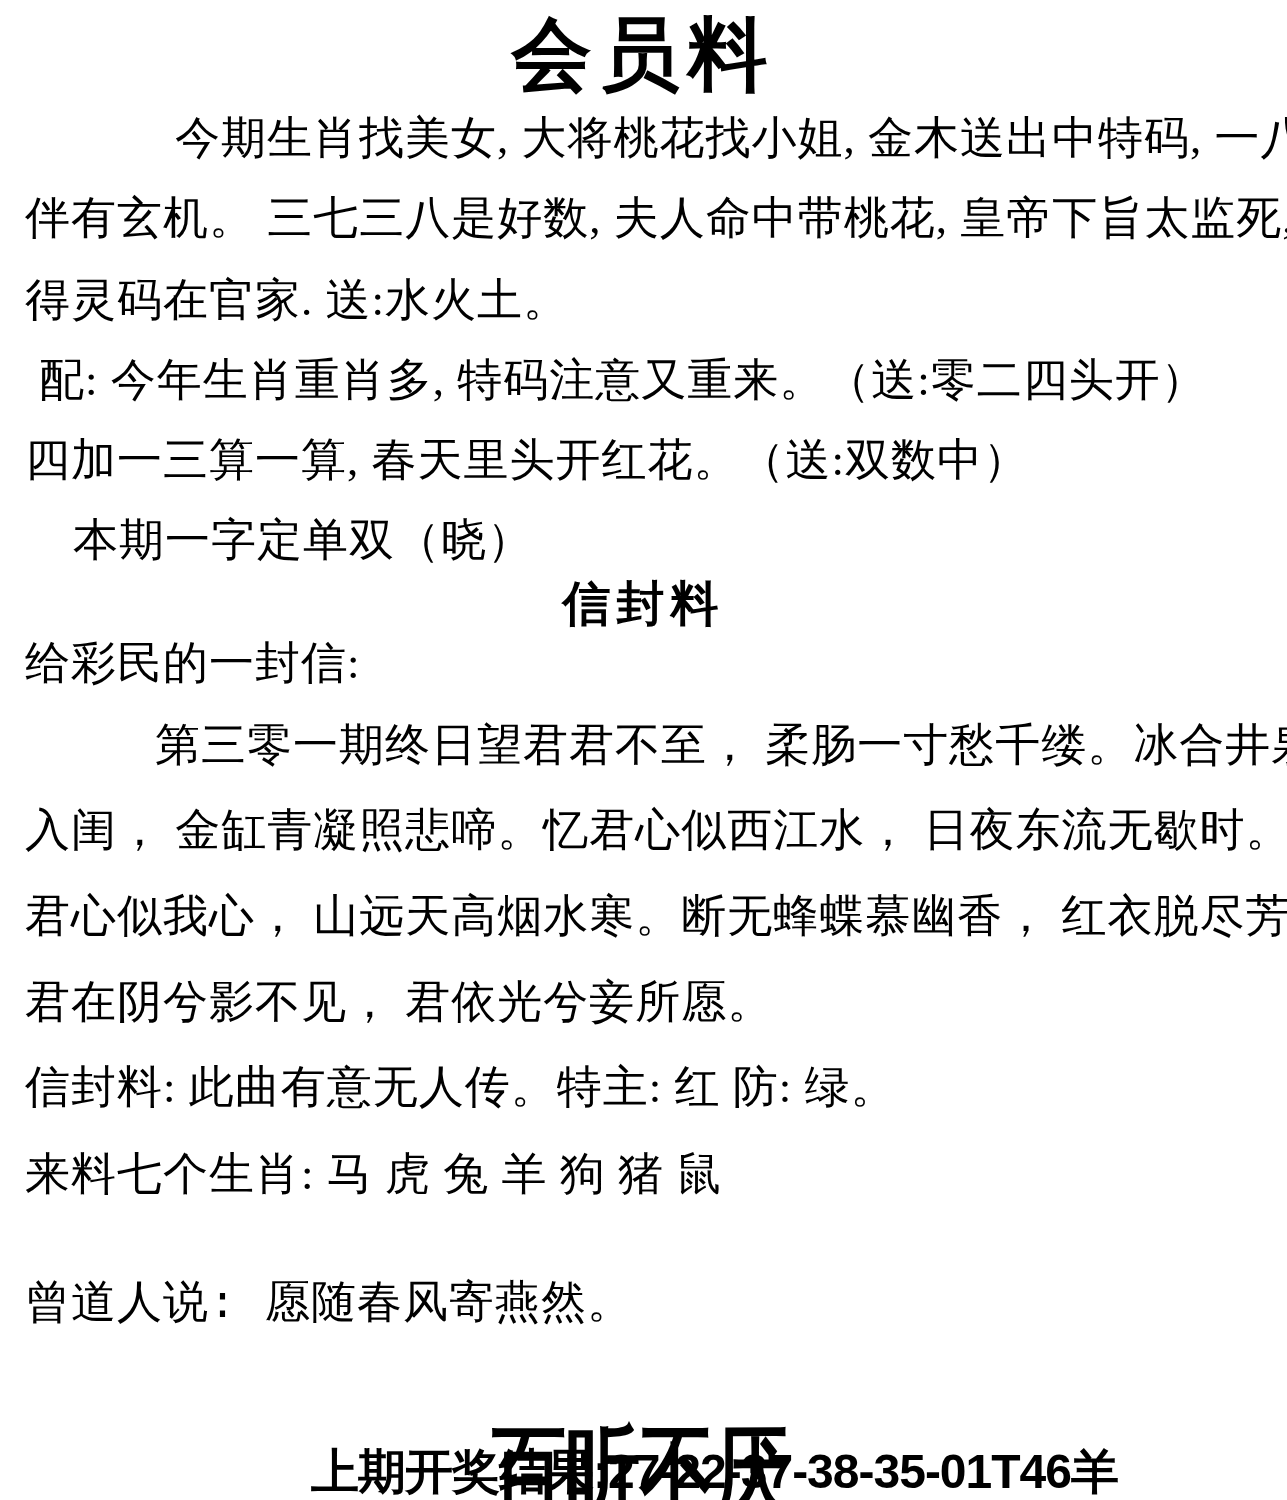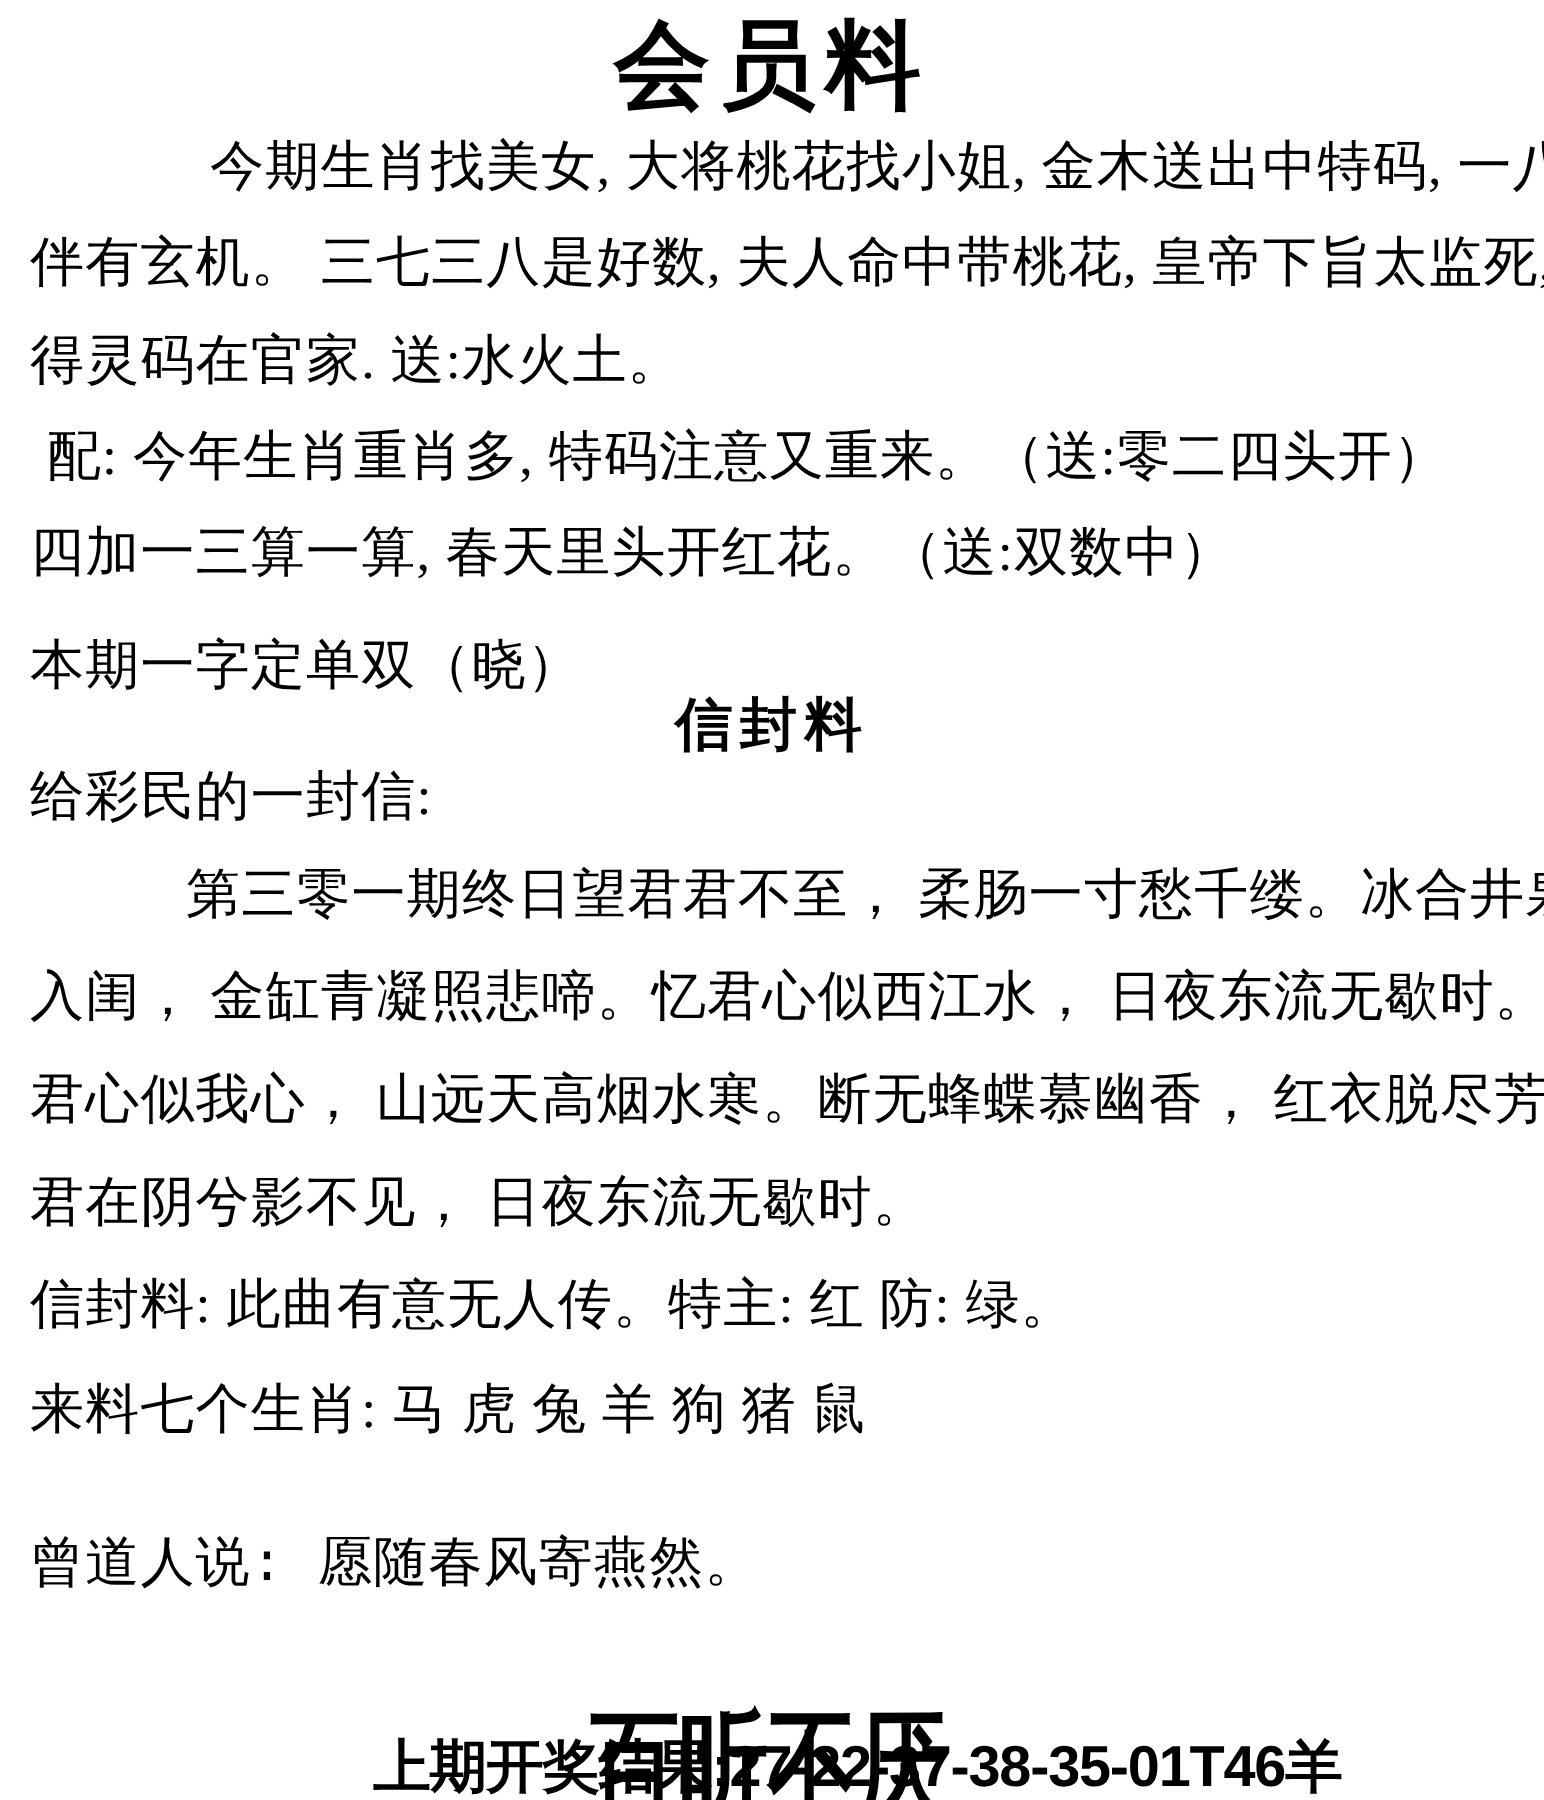--- a/index.html
+++ b/index.html
@@ -47,21 +47,21 @@
     letter-spacing: 1px;
   }
   .indent-large { text-indent: 150px; }
   .indent-mid   { text-indent: 130px; }
 
   .m-l1 { top: 108px; }
   .m-l2 { top: 188px; }
   .m-l3 { top: 270px; }
   .m-l4 { top: 350px; margin-left: 14px; }
   .m-l5 { top: 430px; }
-  .m-l6 { top: 524px; }
+  .m-l6 { top: 510px; margin-left: 48px; }
 
   .letter-label { top: 633px; }
 
   .e-l1 { top: 715px; }
   .e-l2 { top: 800px; }
   .e-l3 { top: 886px; }
   .e-l4 { top: 972px; }
   .e-l5 { top: 1057px; text-align: center; }
   .e-l6 { top: 1144px; }
   .e-l7 { top: 1276px; font-family: Liberation Mono, monospace; }
@@ -104,21 +104,21 @@
   <div class="line m-l5">四加一三算一算, 春天里头开红花。（送:双数中）</div>
   <div class="line m-l6">本期一字定单双（晓）</div>
 
   <div class="section-title envelope-title">信封料</div>
 
   <div class="line letter-label">给彩民的一封信:</div>
 
   <div class="line indent-mid e-l1">第三零一期终日望君君不至， 柔肠一寸愁千缕。冰合井泉月</div>
   <div class="line e-l2">入闺， 金缸青凝照悲啼。忆君心似西江水， 日夜东流无歇时。只愿</div>
   <div class="line e-l3">君心似我心， 山远天高烟水寒。断无蜂蝶慕幽香， 红衣脱尽芳心苦。</div>
-  <div class="line e-l4">君在阴兮影不见， 日夜东流无歇时。</div>
+  <div class="line e-l4">君在阴兮影不见， 君依光兮妾所愿。</div>
   <div class="line e-l5">信封料: 此曲有意无人传。特主: 红 防: 绿。</div>
   <div class="line e-l6">来料七个生肖: 马 虎 兔 羊 狗 猪 鼠</div>
   <div class="line e-l7">曾道人说: 愿随春风寄燕然。</div>
 
   <div class="watermark">百听不厌</div>
 
   <div class="draw-result">上期开奖结果:27-22-37-38-35-01T46羊</div>
 
 </div>
 

